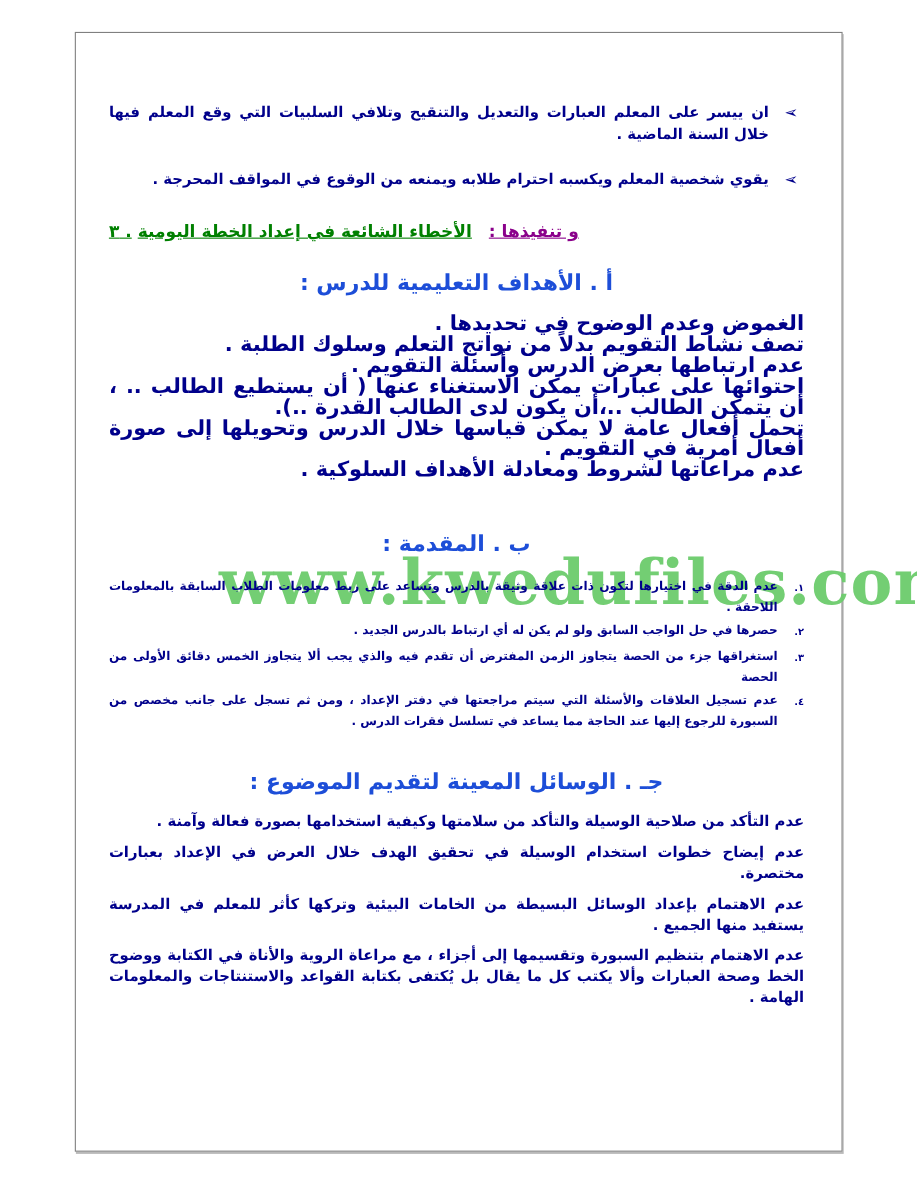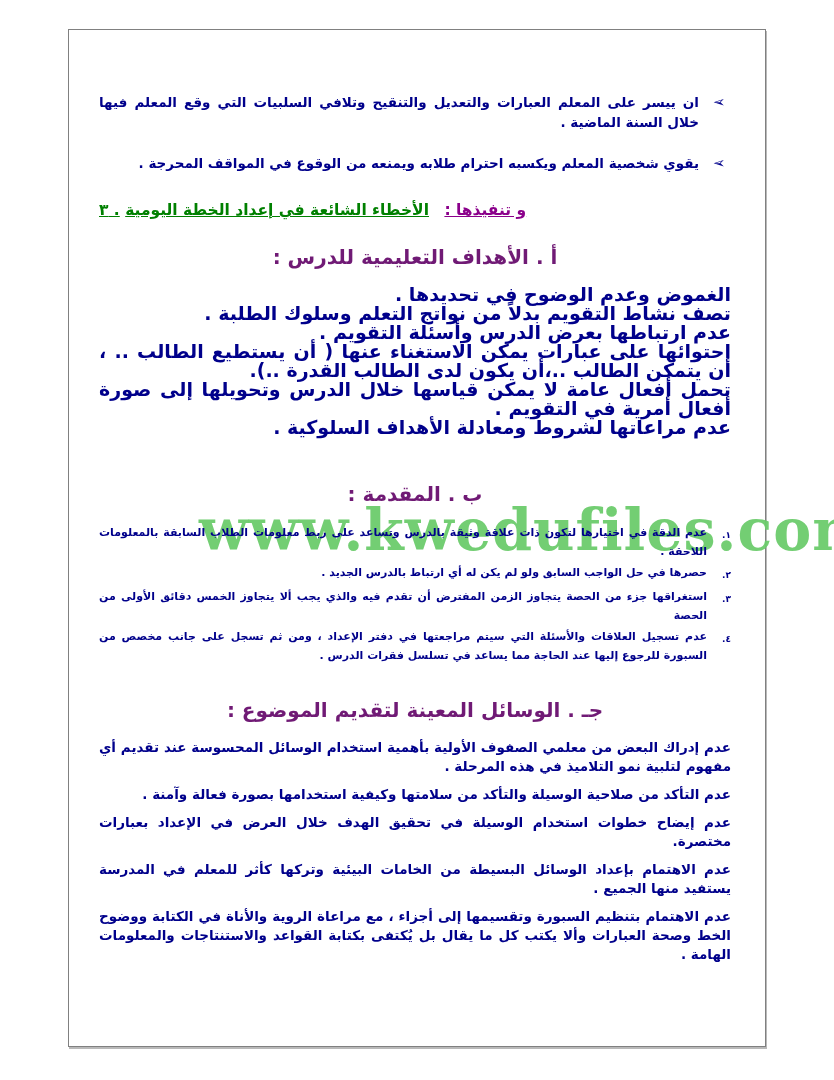--- a/index.html
+++ b/index.html
@@ -27,21 +27,21 @@
   .arrow{flex:0 0 18px;transform:scaleX(-1);font-size:15px;line-height:20px;color:#00008B;}
   .btext{flex:1;font-size:13.5px;line-height:20px;text-align:justify;}
   .main-heading{
     direction:ltr;text-align:left;margin:27px 0 18px 0;
     font-size:15.5px;line-height:20px;white-space:nowrap;
   }
   .main-heading .mh-green{color:#008000;text-decoration:underline;}
   .main-heading .mh-purple{color:#8B008B;text-decoration:underline;margin-left:10px;}
   .main-heading bdi{unicode-bidi:isolate;}
   .sec-heading{
-    text-align:center;color:#701a75;font-size:20px;line-height:26px;
+    text-align:center;color:#1d4ed8;font-size:20px;line-height:26px;
     font-weight:bold;
   }
   .sec-heading.h-a{margin:24px 0 15px 0;}
   .sec-heading.h-b{margin:44px 0 16px 0;}
   .sec-heading.h-c{margin:32px 0 15px 0;}
   .plain-item{
     font-size:19px;line-height:19px;text-align:justify;margin:0;
   }
   .gap-after{margin-bottom:10px;}
   .num-list{margin:0;padding:0;}
@@ -103,21 +103,20 @@
       </div>
       <div class="num-item">
         <span class="num-marker">٤.</span>
         <div class="num-text">عدم تسجيل العلاقات والأسئلة التي سيتم مراجعتها في دفتر الإعداد ، ومن ثم تسجل على جانب مخصص من السبورة للرجوع إليها عند الحاجة مما يساعد في تسلسل فقرات الدرس .</div>
       </div>
     </div>
 
     <div class="sec-heading h-c">جـ . الوسائل المعينة لتقديم الموضوع :</div>
 
     <div>
-      <p class="c-item">عدم إدراك البعض من معلمي الصفوف الأولية بأهمية استخدام الوسائل المحسوسة عند تقديم أي مفهوم لتلبية نمو التلاميذ في هذه المرحلة .</p>
       <p class="c-item gap-after">عدم التأكد من صلاحية الوسيلة والتأكد من سلامتها وكيفية استخدامها بصورة فعالة وآمنة .</p>
       <p class="c-item">عدم إيضاح خطوات استخدام الوسيلة في تحقيق الهدف خلال العرض في الإعداد بعبارات مختصرة.</p>
       <p class="c-item">عدم الاهتمام بإعداد الوسائل البسيطة من الخامات البيئية وتركها كأثر للمعلم في المدرسة يستفيد منها الجميع .</p>
       <p class="c-item">عدم الاهتمام بتنظيم السبورة وتقسيمها إلى أجزاء ، مع مراعاة الروية والأناة في الكتابة ووضوح الخط وصحة العبارات وألا يكتب كل ما يقال بل يُكتفى بكتابة القواعد والاستنتاجات والمعلومات الهامة .</p>
     </div>
 
   </div>
 </div>
 
 </body></html>

